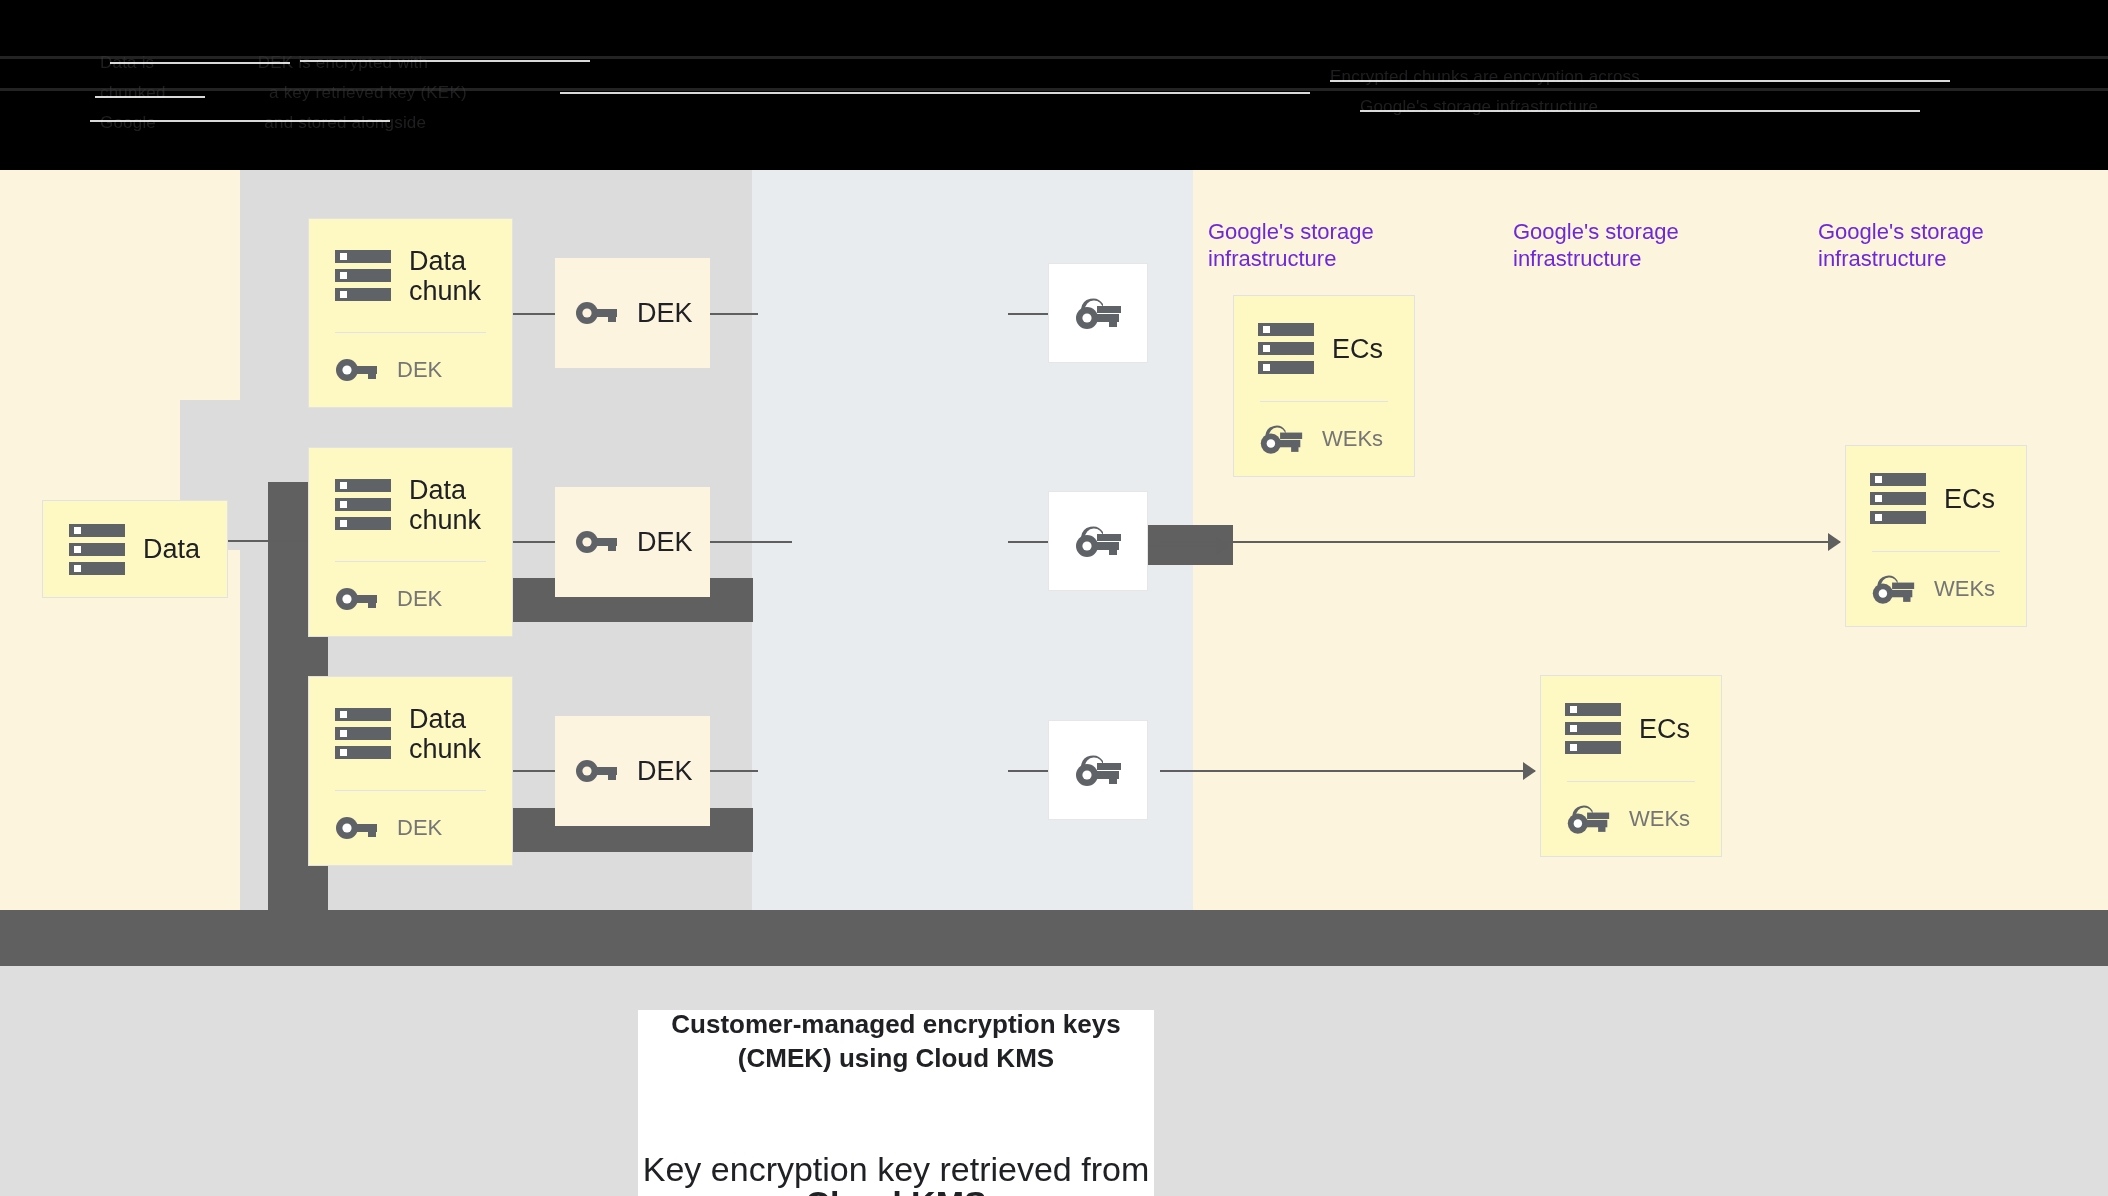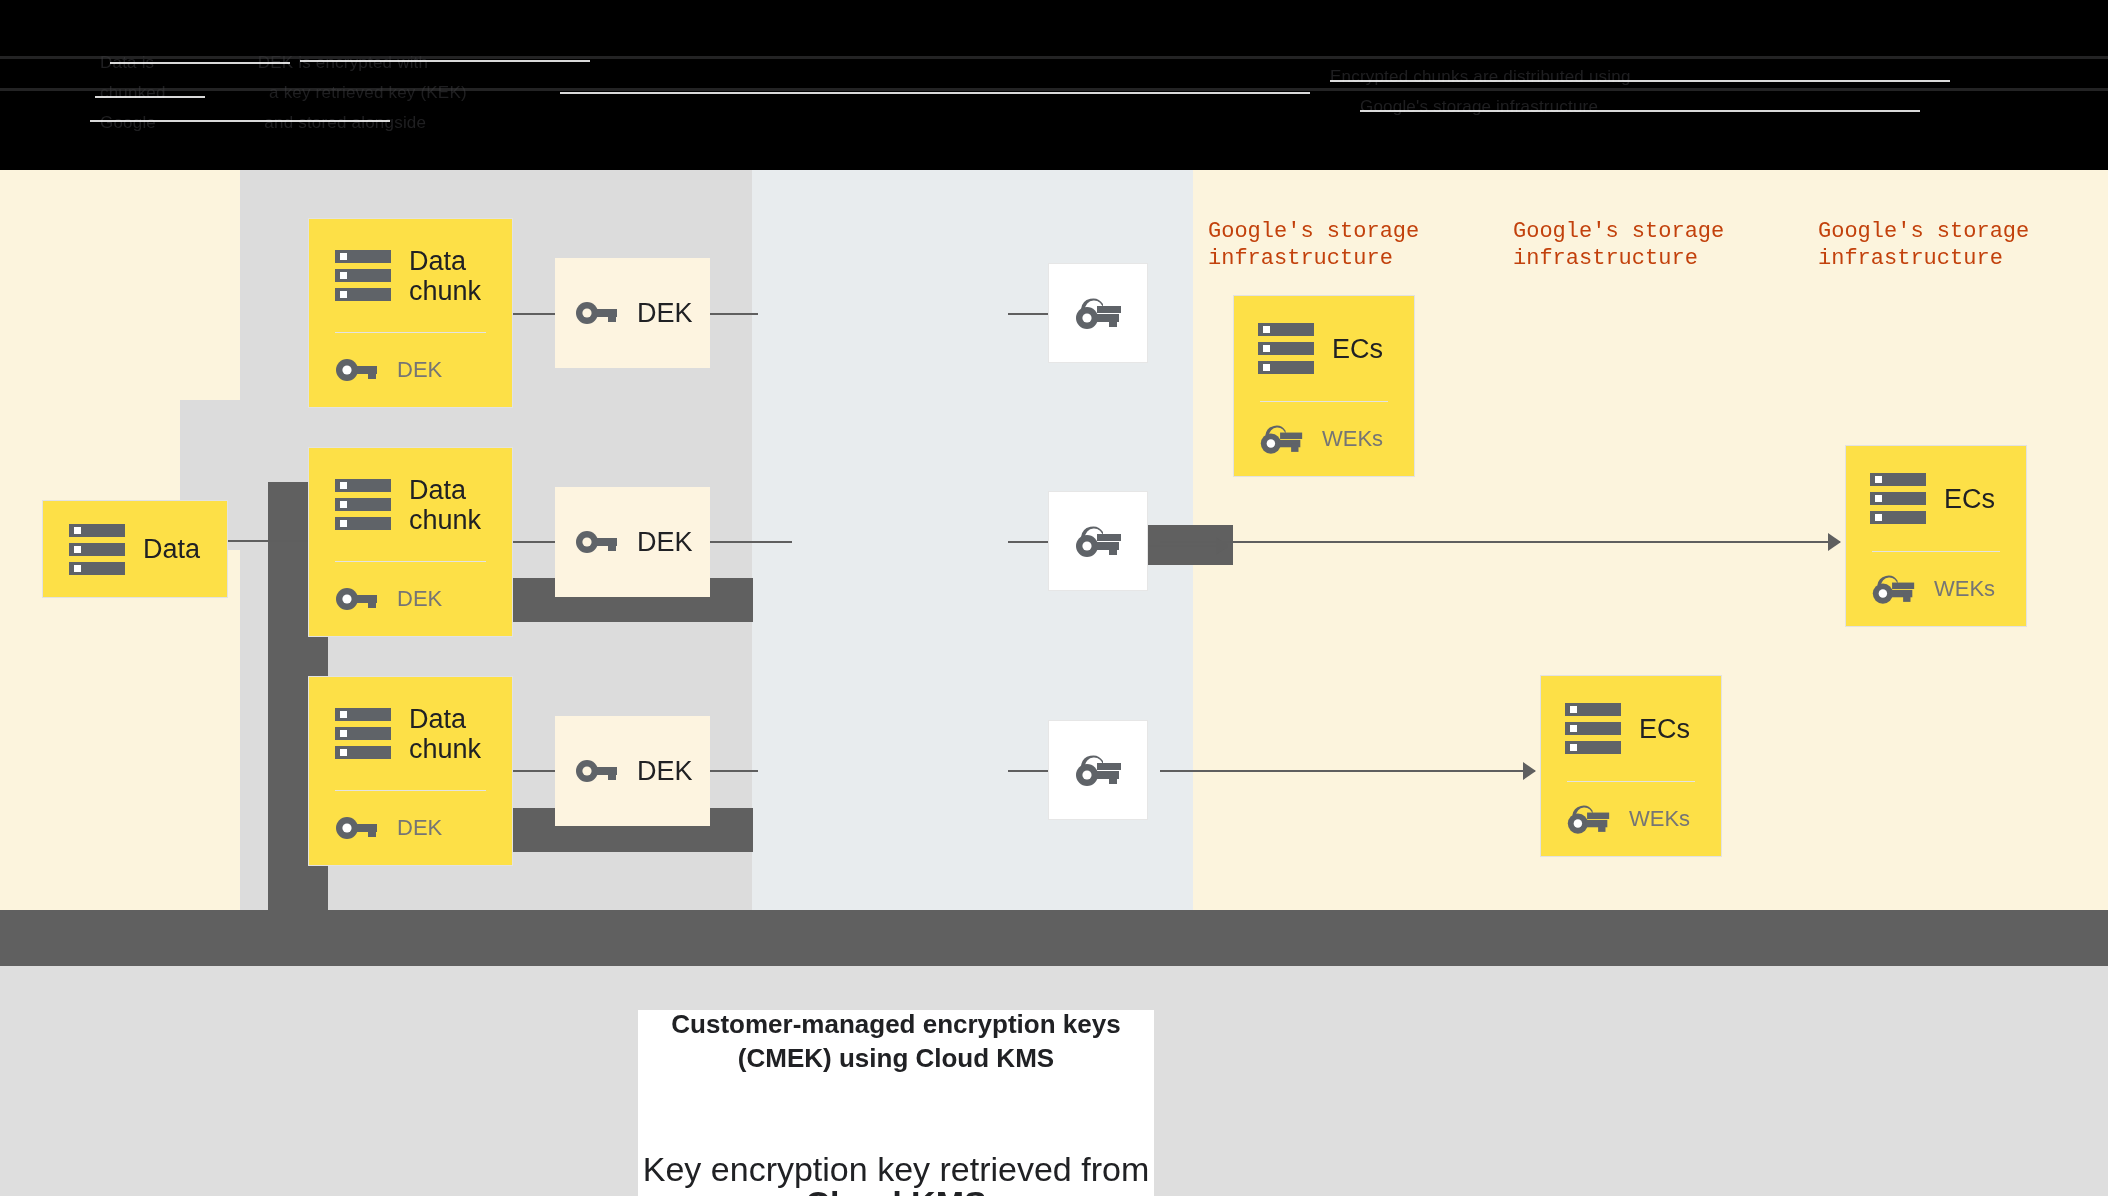--- a/index.html
+++ b/index.html
@@ -50,21 +50,21 @@
   .line{ position:absolute; background:#5f5f5f; height:2px; }
   .arrowhead{
     position:absolute; width:0; height:0;
     border-top:9px solid transparent;
     border-bottom:9px solid transparent;
     border-left:13px solid #5f5f5f;
   }
 
   
   .card{
-    position:absolute; background:#fde047;
+    position:absolute; background:#fef9c3;
     border:1px solid #e2e2e2;
     display:flex; flex-direction:column; justify-content:center;
   }
   .card.kek{ background:#e2f0e8; border-color:#d6e4da; }
   .card.dek{ background:#fdf4e0; border:none; }
   .card.keyonly{ background:#ffffff; border:1px solid #e6e6e6; }
 
   .row{
     display:flex; align-items:center; gap:18px;
     padding:0 26px;
@@ -95,22 +95,22 @@
     width:7px; height:7px; background:#ffffff;
   }
 
   
   .keyicon{ width:44px; height:28px; flex:0 0 44px; }
   .keyicon svg{ display:block; }
 
   
   .colcap{
     position:absolute; font-size:22px; line-height:27px;
-    color:#c2410c; white-space:pre-line;
-    font-family:Liberation Mono, monospace;
+    color:#6d28d9; white-space:pre-line;
+    font-family:Liberation Sans, sans-serif;
   }
 
   
   #caption{
     position:absolute; background:#ffffff;
     display:flex; flex-direction:column; align-items:center;
     justify-content:center; text-align:center;
   }
   #caption .t1{
     font-size:26px; font-weight:bold; color:#202124; line-height:34px;
@@ -122,21 +122,21 @@
   }
   #caption .t2 b{ font-weight:bold; }
 </style>
 </head>
 <body>
 
 <div id="topbar">
   <div class="obs" style="left:100px; top:52px;">Data is                     DEK is encrypted with</div>
   <div class="obs" style="left:100px; top:82px;">chunked                     a key retrieved key (KEK)</div>
   <div class="obs" style="left:100px; top:112px;">Google                      and stored alongside</div>
-  <div class="obs" style="left:1330px; top:66px;">Encrypted chunks are distributed using</div>
+  <div class="obs" style="left:1330px; top:66px;">Encrypted chunks are encryption across</div>
   <div class="obs" style="left:1360px; top:96px;">Google's storage infrastructure</div>
 
   <div class="strike" style="left:110px;  top:62px;  width:180px;"></div>
   <div class="strike" style="left:300px;  top:60px;  width:290px;"></div>
   <div class="strike" style="left:95px;   top:96px;  width:110px;"></div>
   <div class="strike" style="left:560px;  top:92px;  width:750px;"></div>
   <div class="strike" style="left:90px;   top:120px; width:300px;"></div>
   <div class="strike" style="left:1330px; top:80px;  width:620px;"></div>
   <div class="strike" style="left:1360px; top:110px; width:560px;"></div>
   <div class="strikedim" style="left:0; top:56px; width:2108px; opacity:.6;"></div>

